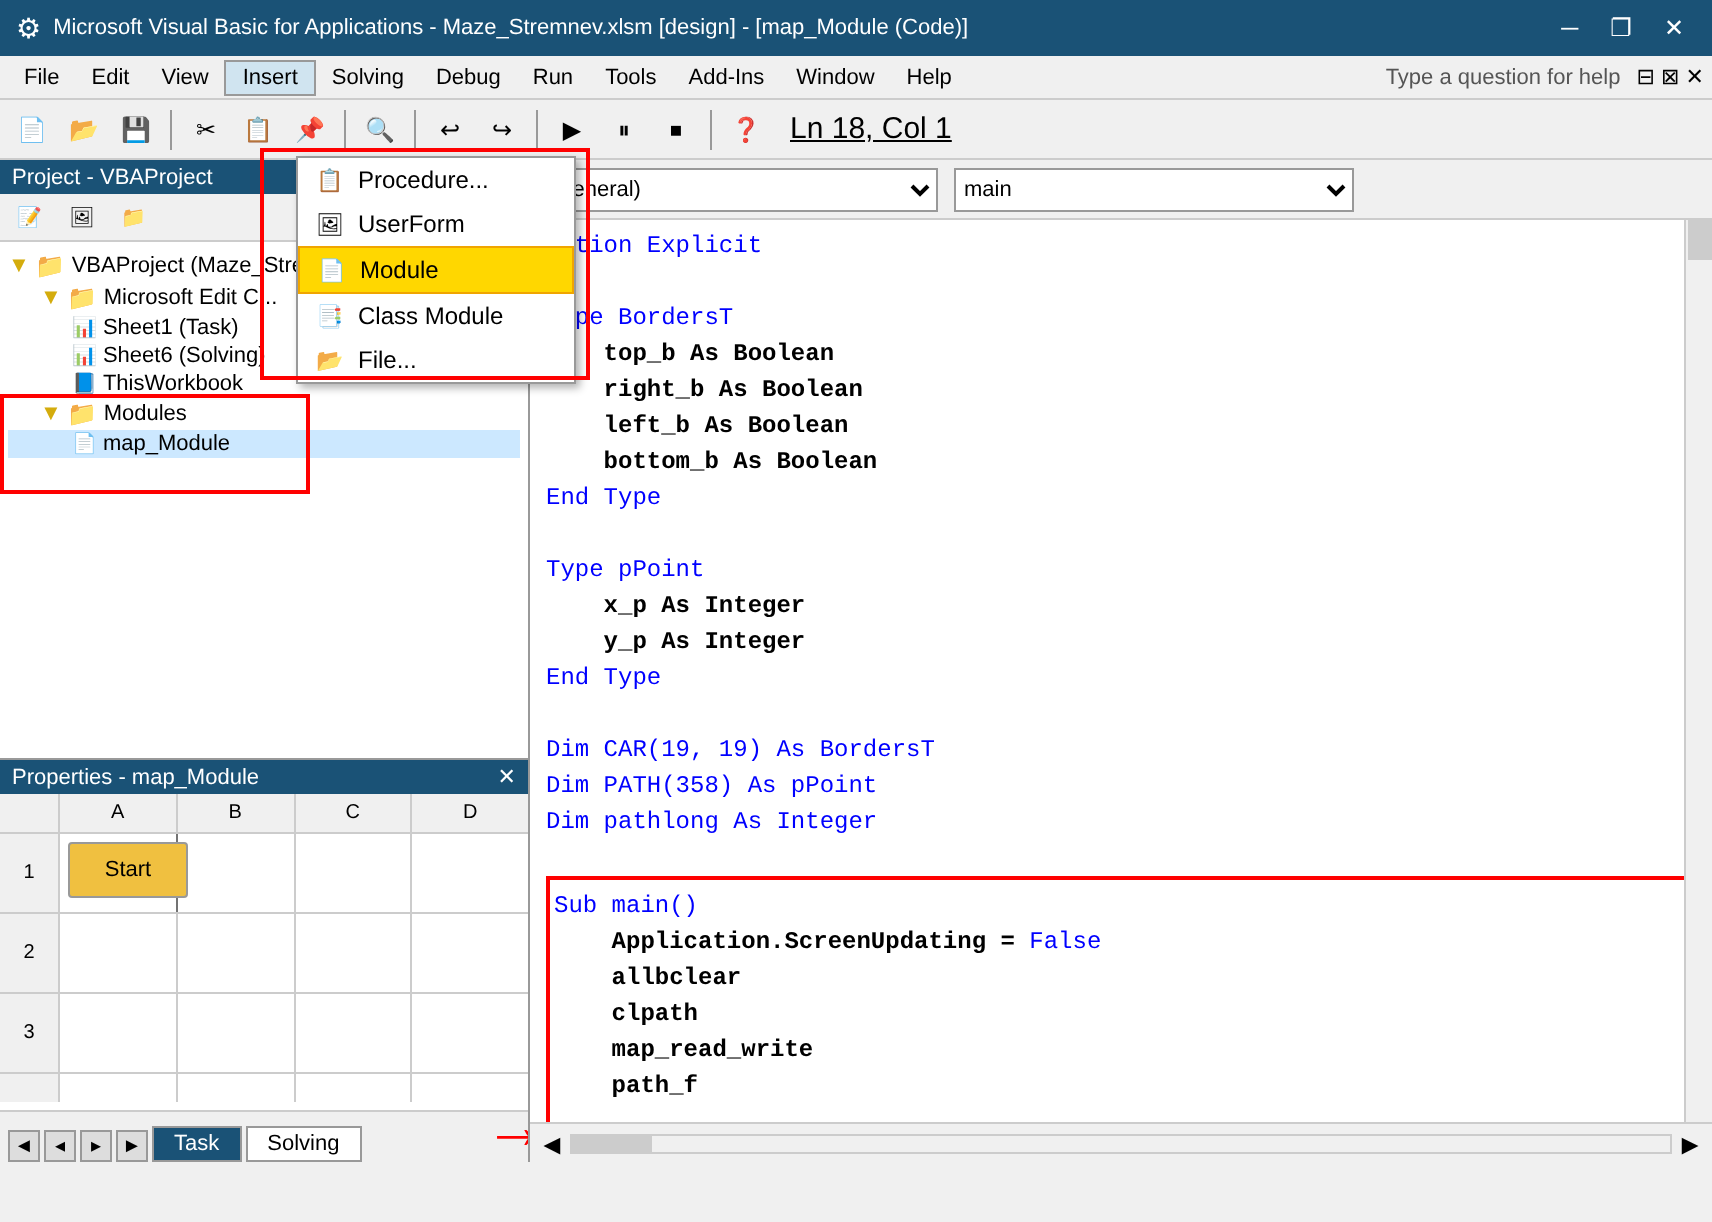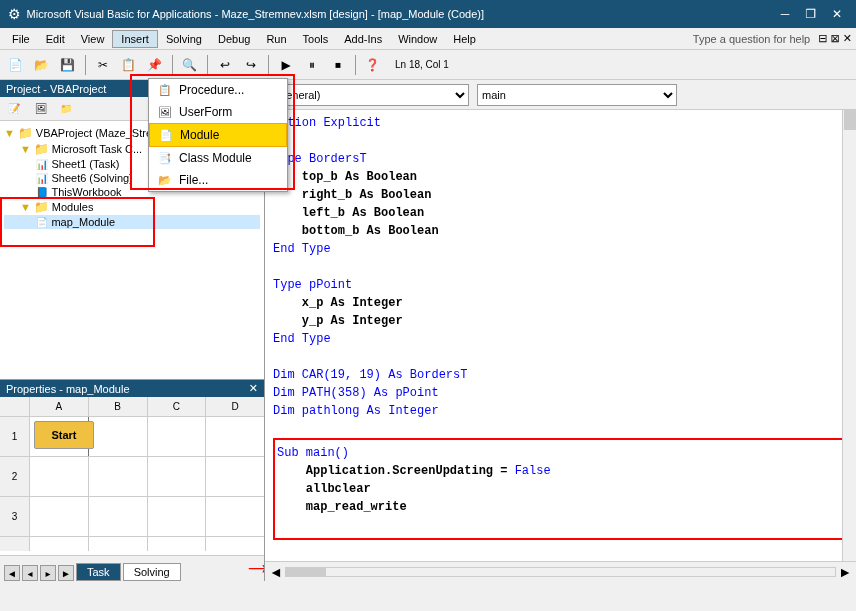--- a/index.html
+++ b/index.html
@@ -40,21 +40,21 @@
     .menu-item.active { background: #d0e4f0; border: 1px solid #999; }
     .toolbar-btn {
       width: 24px; height: 22px;
       background: transparent;
       border: 1px solid transparent;
       cursor: pointer;
       display: flex; align-items: center; justify-content: center;
       font-size: 12px;
     }
     .toolbar-sep { width: 1px; height: 20px; background: #999; margin: 0 3px; }
-    .ln-col-info { font-size: 10px; margin-left: 8px; color: #000; }
+    .ln-col-info { font-size: 15px; margin-left: 8px; color: #000; text-decoration: underline; }
 
     
     .main-layout {
       display: flex;
       height: calc(611px - 28px - 22px - 30px - 30px);
     }
 
     
     .left-panel {
       width: 265px;
@@ -292,21 +292,21 @@
       </div>
       <div class="panel-content" style="position:relative;">
         <div class="tree-item">
           <span style="color:#d4ac0d;">▼</span>
           <span class="folder-icon">📁</span>
           <span>VBAProject (Maze_Stremnev)</span>
         </div>
         <div class="tree-item" style="padding-left:16px;">
           <span style="color:#d4ac0d;">▼</span>
           <span class="folder-icon">📁</span>
-          <span>Microsoft Task C...</span>
+          <span>Microsoft Edit C...</span>
         </div>
         <div class="tree-item" style="padding-left:32px;">
           <span class="sheet-icon">📊</span>
           <span>Sheet1 (Task)</span>
         </div>
         <div class="tree-item" style="padding-left:32px;">
           <span class="sheet-icon">📊</span>
           <span>Sheet6 (Solving)</span>
         </div>
         <div class="tree-item" style="padding-left:32px;">
@@ -343,21 +343,21 @@
           <div style="flex:1; border-right:1px solid #ccc; display:flex; align-items:center; justify-content:center; font-size:10px;">A</div>
           <div style="flex:1; border-right:1px solid #ccc; display:flex; align-items:center; justify-content:center; font-size:10px;">B</div>
           <div style="flex:1; border-right:1px solid #ccc; display:flex; align-items:center; justify-content:center; font-size:10px;">C</div>
           <div style="flex:1; display:flex; align-items:center; justify-content:center; font-size:10px;">D</div>
         </div>
 
         <div style="position:absolute; top:20px; left:0; right:0; bottom:30px; overflow:hidden;">
 
           <div style="display:flex; height:40px; border-bottom:1px solid #ccc;">
             <div style="width:30px; border-right:1px solid #ccc; background:#f0f0f0; display:flex; align-items:center; justify-content:center; font-size:10px;">1</div>
-            <div style="flex:1; border-right:1px solid #737373; position:relative;font-weight:bold;">
+            <div style="flex:1; border-right:1px solid #737373; position:relative;">
 
               <div style="position:absolute; top:4px; left:4px; width:60px; height:28px; background:#f0c040; border:1px solid #999; display:flex; align-items:center; justify-content:center; font-size:11px; cursor:pointer; border-radius:2px;">Start</div>
             </div>
             <div style="flex:1; border-right:1px solid #ccc;"></div>
             <div style="flex:1; border-right:1px solid #ccc;"></div>
             <div style="flex:1;"></div>
           </div>
 
           <div style="display:flex; height:40px; border-bottom:1px solid #ccc;">
             <div style="width:30px; border-right:1px solid #ccc; background:#f0f0f0; display:flex; align-items:center; justify-content:center; font-size:10px;">2</div>
@@ -428,21 +428,23 @@
       <div><span class="code-blue">Dim CAR(19, 19) As BordersT</span></div>
       <div><span class="code-blue">Dim PATH(358) As pPoint</span></div>
       <div><span class="code-blue">Dim pathlong As Integer</span></div>
       <div>&nbsp;</div>
 
       <div style="position:relative;">
         <div style="border:2px solid red; padding:4px 2px; background:white; position:relative;">
           <div><span class="code-blue">Sub main()</span></div>
           <div><span class="code-black">&nbsp;&nbsp;&nbsp;&nbsp;Application.ScreenUpdating = </span><span class="code-blue">False</span></div>
           <div><span class="code-black">&nbsp;&nbsp;&nbsp;&nbsp;allbclear</span></div>
+          <div><span class="code-black">&nbsp;&nbsp;&nbsp;&nbsp;clpath</span></div>
           <div><span class="code-black">&nbsp;&nbsp;&nbsp;&nbsp;map_read_write</span></div>
+          <div><span class="code-black">&nbsp;&nbsp;&nbsp;&nbsp;path_f</span></div>
           <div>&nbsp;</div>
 
         </div>
       </div>
 
       <div style="position:absolute; right:0; top:0; width:14px; height:100%; background:#f0f0f0; border-left:1px solid #ccc;">
         <div style="width:12px; height:20px; background:#ccc; margin:0 1px;"></div>
       </div>
     </div>
 

